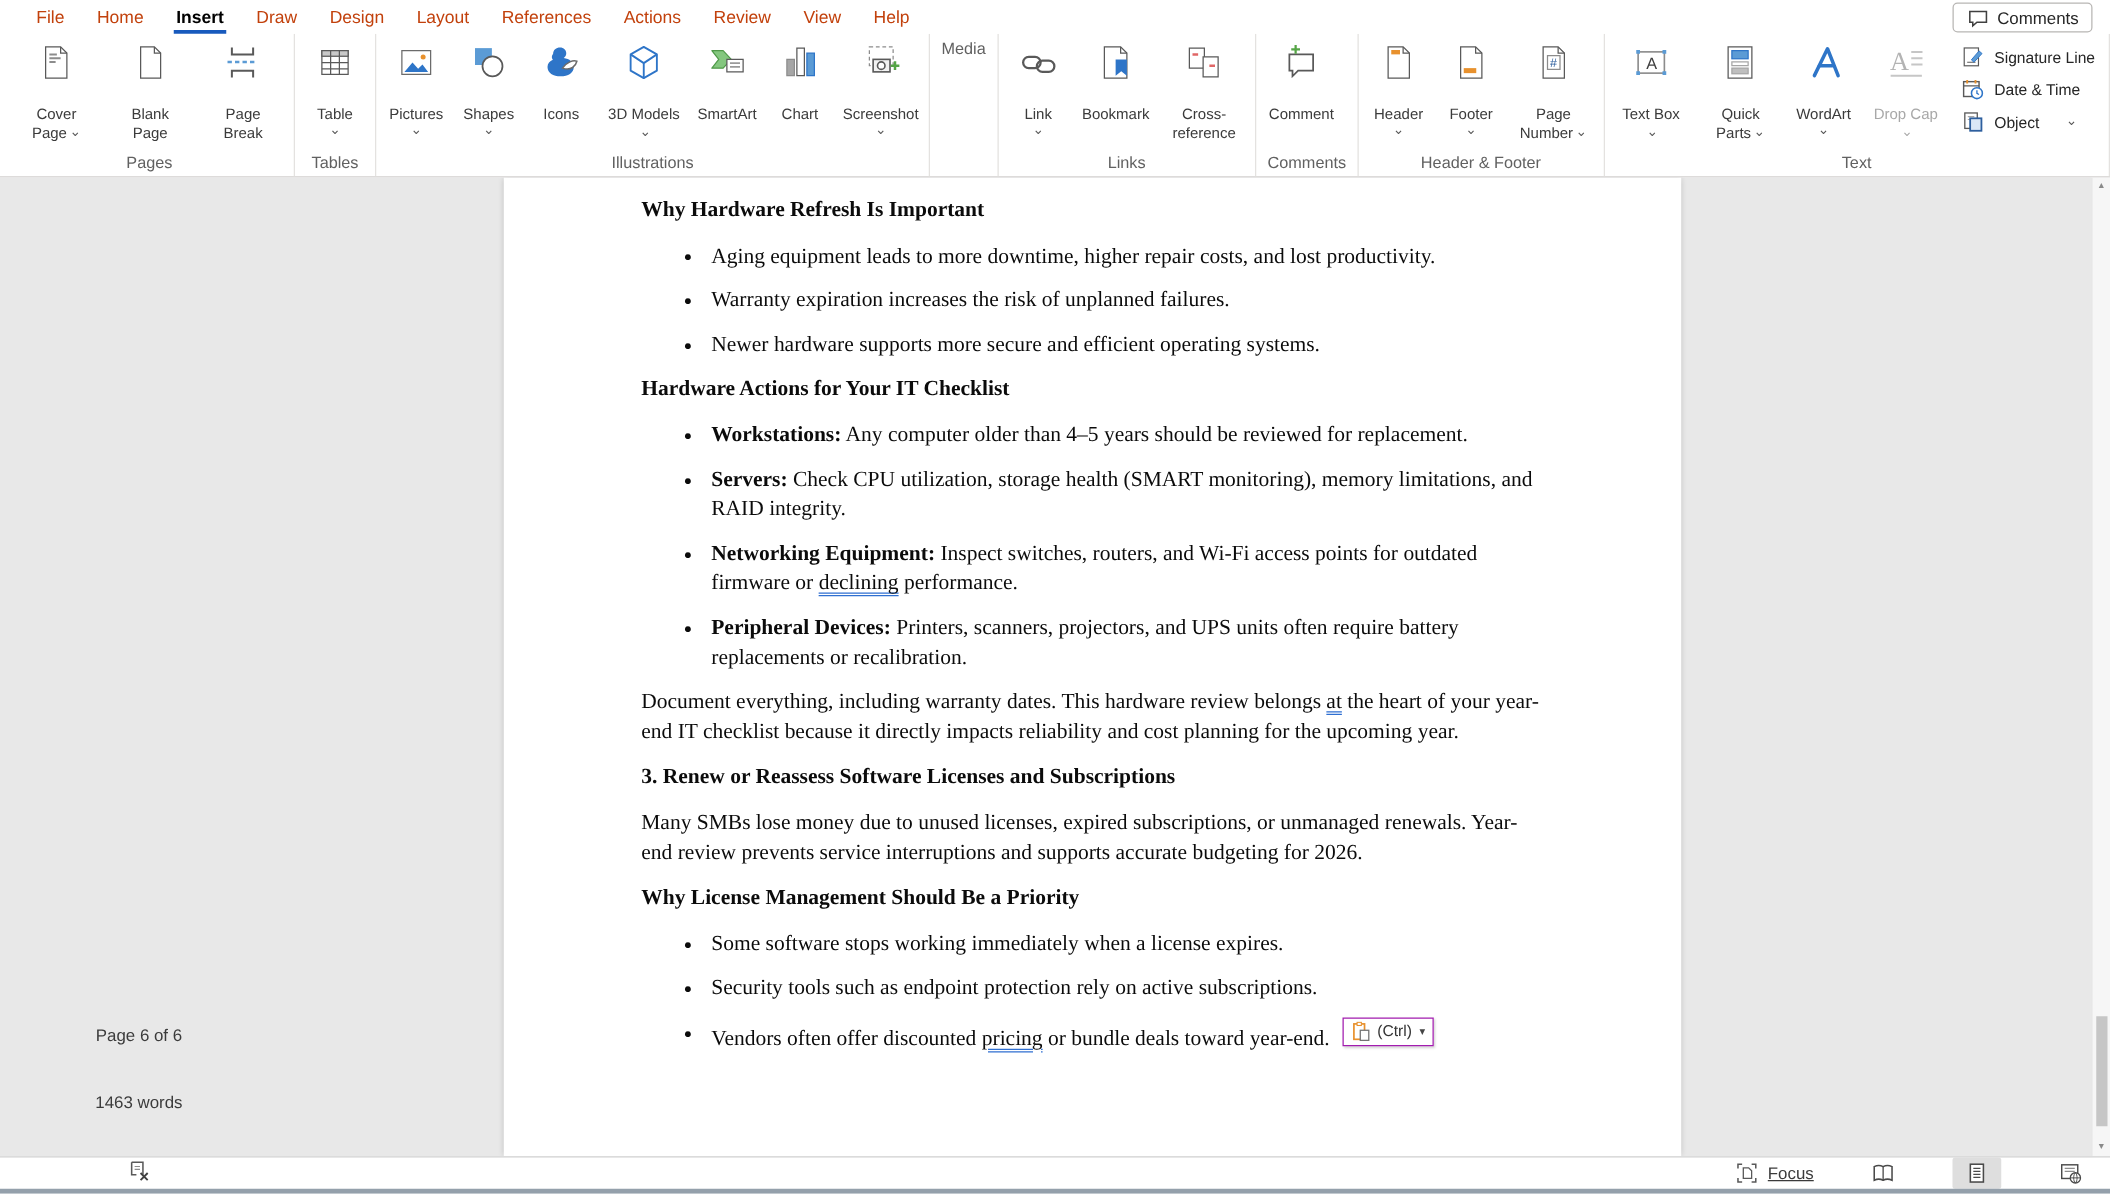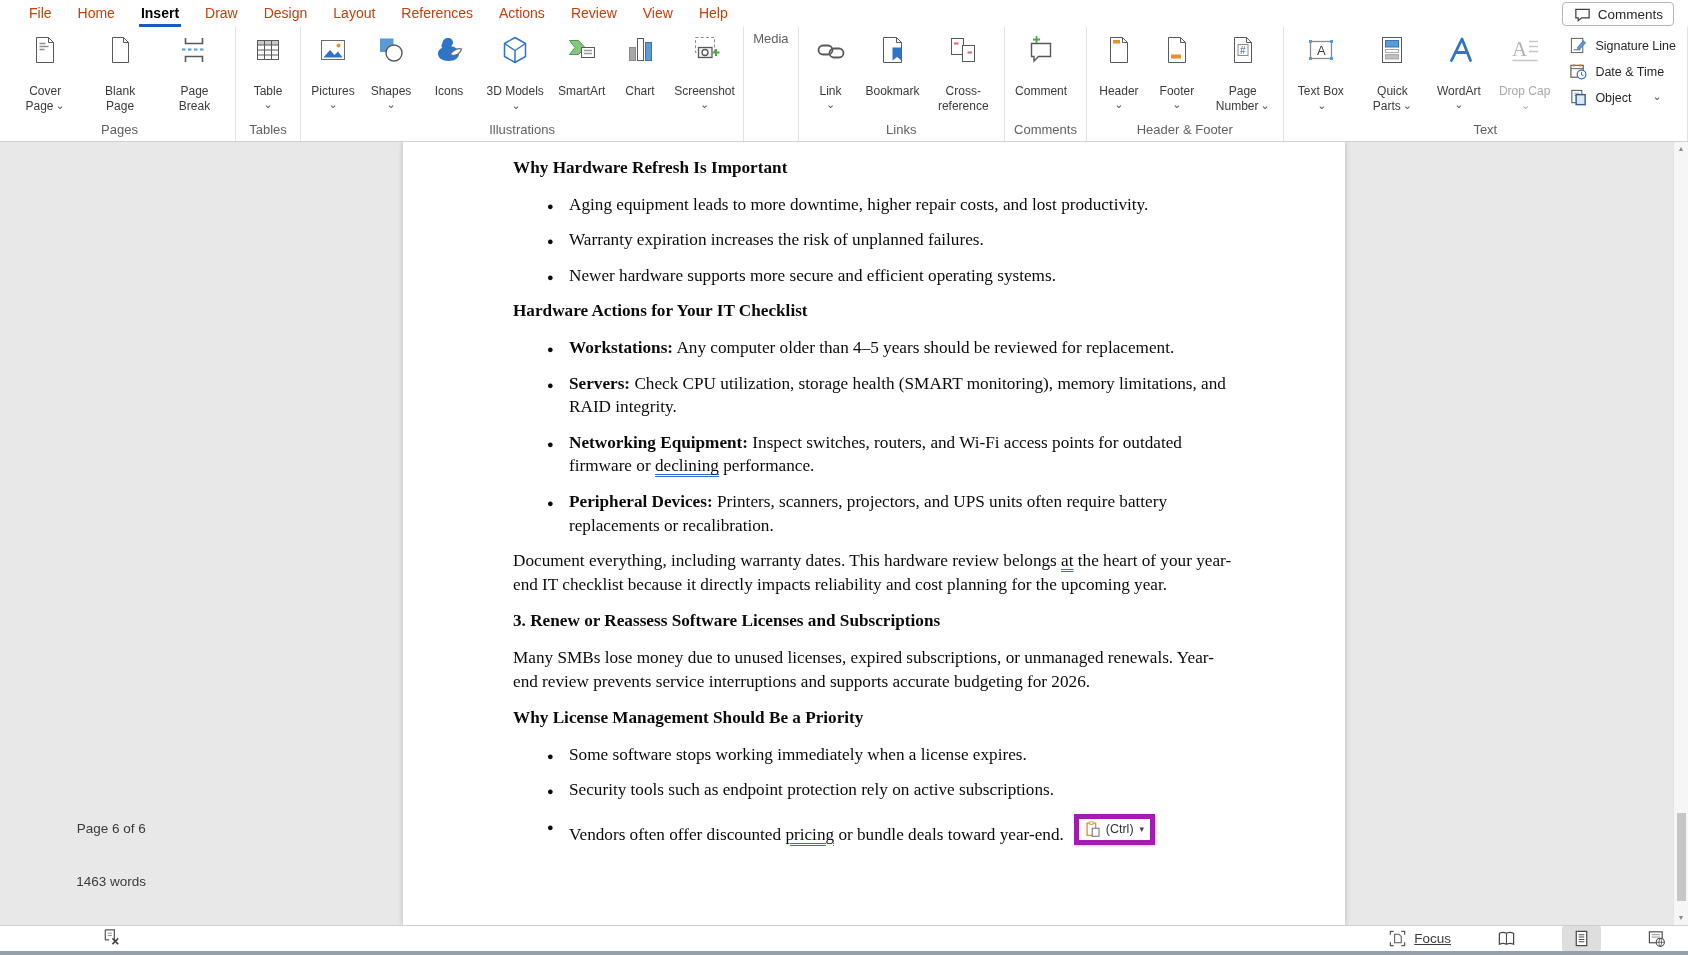--- a/index.html
+++ b/index.html
@@ -30,21 +30,21 @@
   
   .docarea{position:absolute;left:0;right:0;top:142px;bottom:30px;background:#e8e8e8;overflow:hidden;}
   .page{position:absolute;left:403px;top:0;width:942px;height:100%;background:#fff;box-shadow:0 0 5px rgba(0,0,0,.22);}
   .pagecontent{padding:14px 108px 0 110px;font-family:"Liberation Serif",serif;font-size:17.2px;color:#0b0b0b;line-height:23.6px;}
   .block{margin-bottom:13px;}
   .block.heading{font-weight:700;}
   .block.bullet{position:relative;padding-left:56px;margin-bottom:12px;}
   .dot{position:absolute;left:34px;top:2px;font-size:11px;}
   .b{font-weight:700;}
   .u-blue{text-decoration:underline double var(--suggestion-underline,#2f6fd1);text-decoration-thickness:1px;text-underline-offset:3px;}
-  .pastebtn{display:inline-flex;align-items:center;gap:4px;border:5px solid #a21caf;background:#fff;
+  .pastebtn{display:inline-flex;align-items:center;gap:4px;border:1px solid #a21caf;background:#fff;
     box-shadow:1px 1px 2px rgba(0,0,0,.18);padding:2px 6px;margin-left:10px;
     font-family:"Liberation Sans",sans-serif;font-size:12.5px;color:#333;vertical-align:2px;line-height:1.3;}
   .pastebtn svg{width:17px;height:17px;display:block;}
   .pastetri{font-size:9px;color:#444;margin-left:2px;}
   
   .vscroll{position:absolute;right:0;top:0;bottom:0;width:14px;background:#f6f6f6;border-left:1px solid #e4e4e4;}
   .scroll-arrow{position:absolute;left:0;right:0;text-align:center;font-size:7px;color:#8a8a8a;height:14px;line-height:14px;}
   .scroll-arrow.up{top:0;} .scroll-arrow.down{bottom:0;}
   .scroll-thumb{position:absolute;left:3px;right:2px;bottom:24px;height:88px;background:#c6c6c6;}
   

